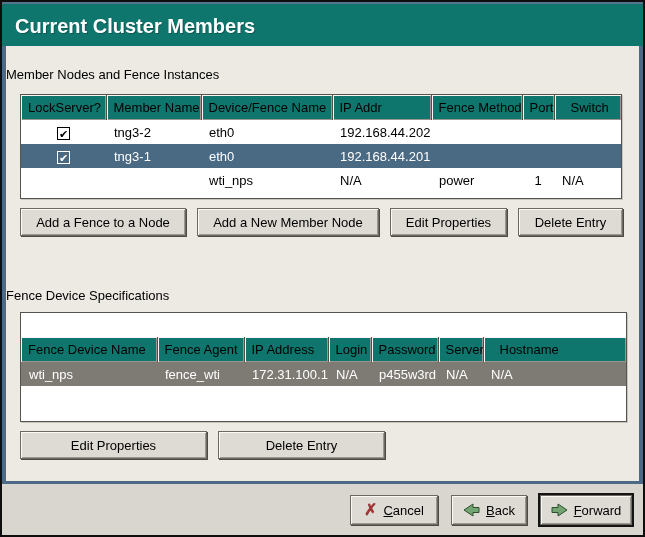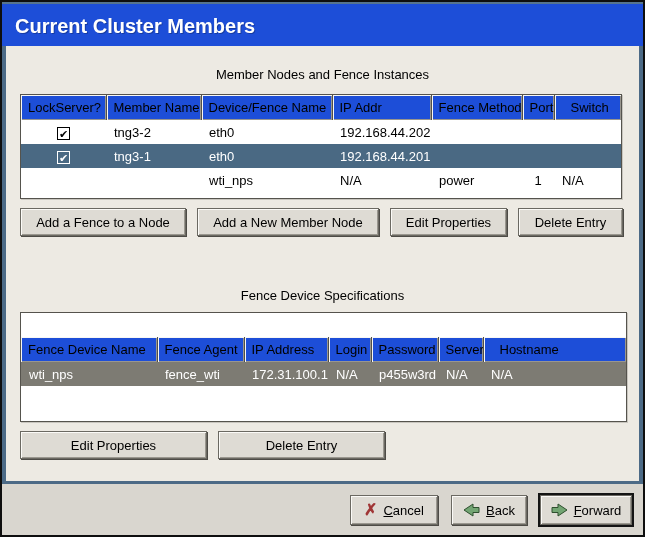--- a/index.html
+++ b/index.html
@@ -8,41 +8,40 @@
   .window {
     width:645px; height:537px;
     border:2px solid #0e0e0e;
     background:#d9d6cf;
     display:flex; flex-direction:column;
     overflow:hidden;
   }
 
   .titlebar {
     height:44px; flex:0 0 44px;
-    background:#1d4ed8;
+    background:#0f766e;
     color:#ffffff;
     font-size:20px; font-weight:bold;
     line-height:44px;
     padding-left:13px;
     text-shadow:1px 1px 0 rgba(0,0,0,0.25);
     border-top:2px solid #56748f;
   }
 
   .content-frame {
     flex:1 1 auto;
     background:#edeae3;
     border-left:4px solid #4c6a86;
     border-right:4px solid #4c6a86;
     border-bottom:3px solid #4c6a86;
     position:relative;
     overflow:hidden;
   }
 
   .section-label {
-    text-align:center;
     font-size:13px; color:#000;
   }
   .label-members { margin-top:21px; }
   .label-fence   { margin-top:52px; }
 
   .tbl-box {
     margin-left:14px;
     background:#ffffff;
     border:1px solid #55534d;
     box-shadow:1px 1px 0 #c8c5be;
@@ -50,21 +49,21 @@
   }
   .tbl-box.members { margin-top:12px; width:602px; height:105px; }
   .tbl-box.fence   { margin-top:9px;  width:607px; height:110px; }
 
   table.tbl { border-collapse:collapse; table-layout:fixed; }
   .members table.tbl { width:600px; }
   .fence   table.tbl { width:605px;margin-top:24px; }
 
   table.tbl th {
     height:25px;
-    background:#1d4ed8;
+    background:#0f766e;
     font-size:13px; font-weight:normal; color:#000;
     text-align:left; padding:0 0 0 7px;
     border-right:1px solid #514f4a;
     box-shadow:inset 1px 1px 0 #f8f7f4, inset -1px -1px 0 #99968f;
     white-space:nowrap; overflow:hidden;
     cursor:default;
   }
   table.tbl th:last-child { border-right:none;padding-left:16px; }
 
   table.tbl td {

